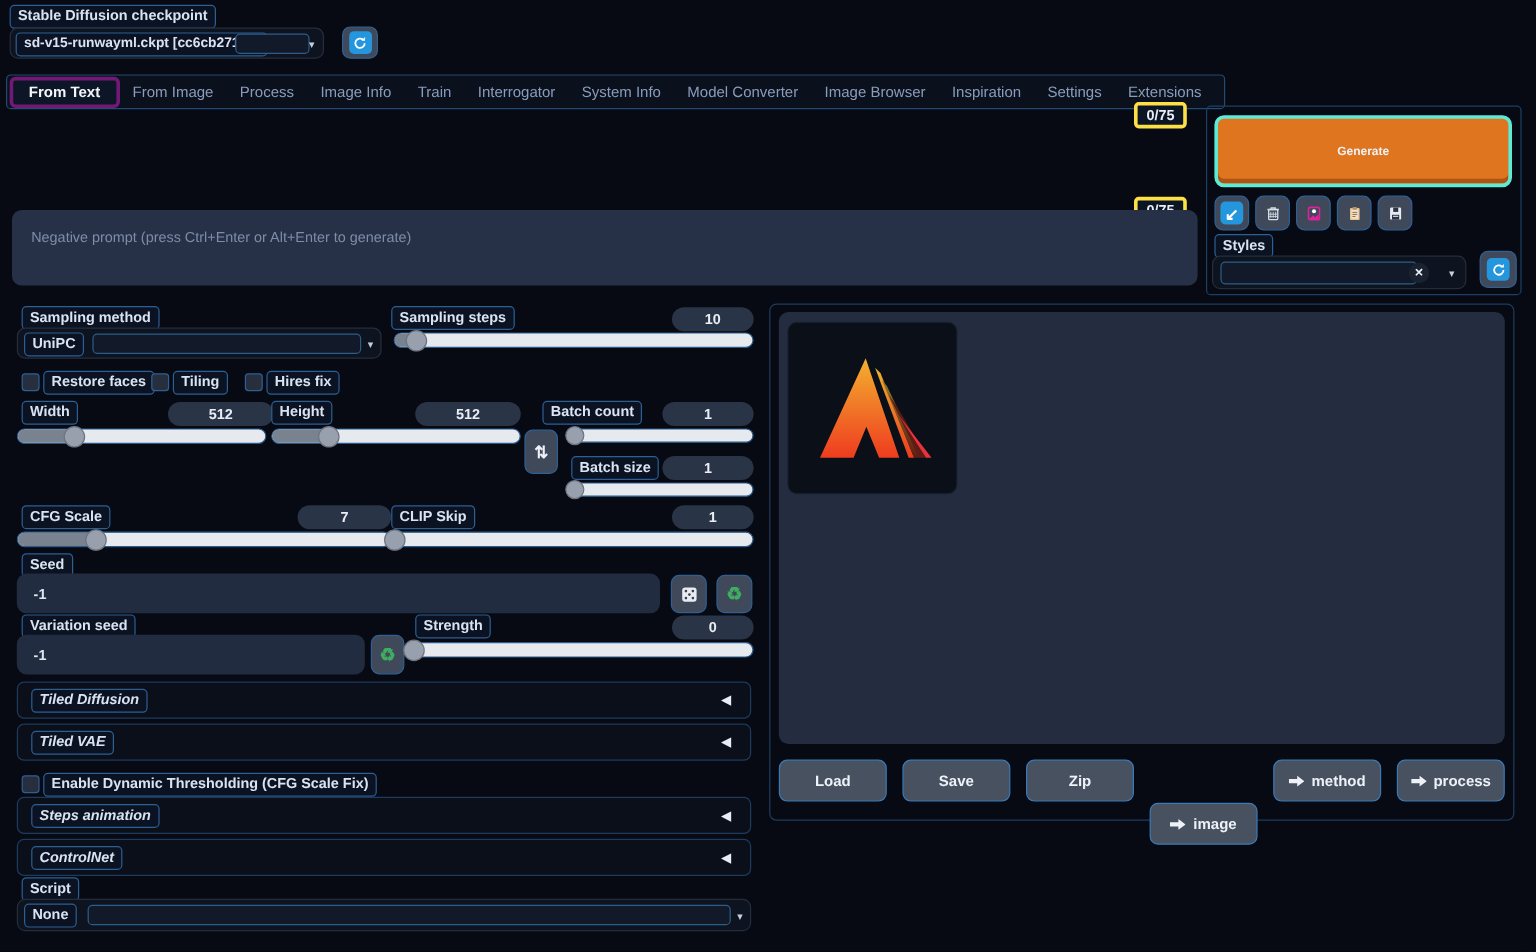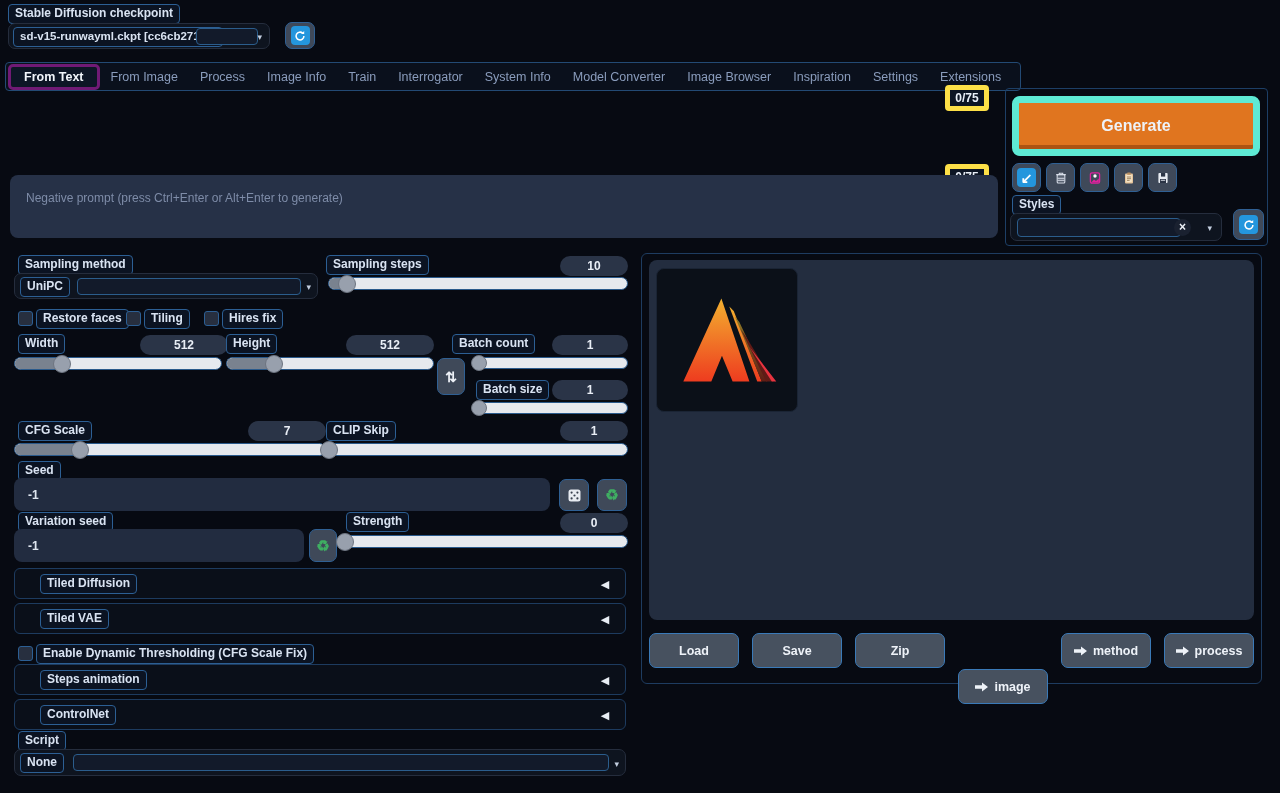--- a/index.html
+++ b/index.html
@@ -16,33 +16,33 @@
   .slider .fill{position:absolute;left:0;top:0;bottom:0;background:#79828f;border-radius:8px 0 0 8px;}
   .slider .knob{position:absolute;top:50%;width:16px;height:16px;background:#98a0ad;
         border:1px solid #6d7480;border-radius:50%;transform:translate(-50%,-50%);}
   .cb{position:absolute;width:13px;height:13px;background:#272f3f;border:1px solid #2c5f94;border-radius:3px;}
   .iconbtn{position:absolute;box-sizing:border-box;background:#3f4959;border:1px solid #2f6094;
         border-radius:7px;display:flex;align-items:center;justify-content:center;padding:0;cursor:pointer;}
   .bluesq{display:flex;align-items:center;justify-content:center;width:19px;height:19px;
         background:#2496dd;border-radius:4px;color:#fff;font-size:13px;font-weight:700;line-height:1;}
   .acc{position:absolute;box-sizing:border-box;left:14px;width:612px;height:31px;background:#0a0f19;
         border:1px solid #1d3b5f;border-radius:6px;cursor:pointer;}
-  .acc .chip{left:25px;top:5px;}
+  .acc .chip{left:11px;top:5px;font-style:italic;}
   .acc .arrow{position:absolute;right:9px;top:7px;width:22px;height:16px;color:#e8edf4;font-size:11px;
         text-align:center;line-height:16px;}
   .ddown{position:absolute;box-sizing:border-box;background:#0e141f;border:1px solid #252d3d;border-radius:7px;}
   .innerbox{position:absolute;box-sizing:border-box;background:#121a2a;border:1px solid #2b5d8c;border-radius:4px;}
   .caret{color:#c3cedf;font-size:9px;line-height:1;}
   .btn{position:absolute;box-sizing:border-box;background:#47515f;border:1px solid #3a7ab8;border-radius:7px;
         color:#eef2f8;font-weight:700;font-size:12.5px;display:flex;align-items:center;justify-content:center;
         gap:6px;cursor:pointer;font-family:"Liberation Sans",sans-serif;}
   .ta{position:absolute;box-sizing:border-box;background:#263147;border:none;border-radius:8px;color:#aebbd4;
         font:12px "Liberation Sans",sans-serif;padding:16px;resize:none;outline:none;}
   .ta::placeholder{color:#7e8ca8;opacity:1;}
-  .badge{position:absolute;box-sizing:border-box;background:#0c1524;border:5px solid #fde047;border-radius:4px;
+  .badge{position:absolute;box-sizing:border-box;background:#0c1524;border:3px solid #fde047;border-radius:4px;
         color:#e9eff8;font-size:12px;font-weight:700;padding:1px 0;width:44px;text-align:center;}
   .tabbar{position:absolute;left:5px;top:62px;width:1016px;height:29px;box-sizing:border-box;
         border:1px solid #234a74;border-radius:4px;background:#0a101c;display:flex;align-items:center;}
   .tab{font-size:12.5px;color:#8a9cbc;padding:0 11px;white-space:nowrap;cursor:pointer;}
   .tab.active{color:#f2f6fb;font-weight:700;background:#0d1626;border:3px solid #701a75;border-radius:5px;
         padding:3px 13px;margin-left:2px;}
   .seedinput{position:absolute;box-sizing:border-box;background:#222c40;border:none;border-radius:8px;
         color:#dfe6f0;font:12px "Liberation Sans",sans-serif;font-weight:700;padding:0 14px;outline:none;}
   .genpanel{position:absolute;box-sizing:border-box;border:1px solid #1d3f66;border-radius:4px;}
   .rightpanel{position:absolute;box-sizing:border-box;border:1px solid #1e3c60;border-radius:6px;}
@@ -85,22 +85,22 @@
     <span class="tab">Settings</span>
     <span class="tab">Extensions</span>
   </div>
 
   <span class="badge" style="left:945px;top:85px;">0/75</span>
 
   <span class="badge" style="left:945px;top:164px;">0/75</span>
   <textarea class="ta" style="left: 10px; top: 175px; width: 988px; height: 63px;" placeholder="Negative prompt (press Ctrl+Enter or Alt+Enter to generate)"></textarea>
 
   <div class="genpanel" style="left:1005px;top:88px;width:263px;height:158px;"></div>
-  <button class="btn" style="left:1012px;top:96px;width:248px;height:60px;background:#e0751f;border:7px solid #5eead4;
-          box-shadow:inset 0 -4px 0 rgba(110,45,5,0.45);font-size:16px;border-radius:8px;">Generate</button>
+  <button class="btn" style="left:1012px;top:96px;width:248px;height:60px;background:#e0751f;border:3px solid #5eead4;
+          box-shadow:inset 0 -4px 0 rgba(110,45,5,0.45);font-size:10px;border-radius:8px;">Generate</button>
 
   <div class="iconbtn" style="left:1012px;top:163px;width:29px;height:29px;">
     <span class="bluesq" style="font-size:14px;">↙</span>
   </div>
   <div class="iconbtn" style="left:1046px;top:163px;width:29px;height:29px;">
     <svg width="16" height="16" viewBox="0 0 16 16" fill="none" stroke="#d7dde8" stroke-width="1.1">
       <path d="M3.2 4.6h9.6M6.3 4.6V3.2h3.4v1.4"></path>
         <rect x="4.2" y="4.6" width="7.6" height="8.4" rx="1"></rect>
       <path d="M6 6.5v5M8 6.5v5M10 6.5v5M4.5 8.5h7M4.5 10.5h7" stroke-width="0.7"></path>
     </svg>

